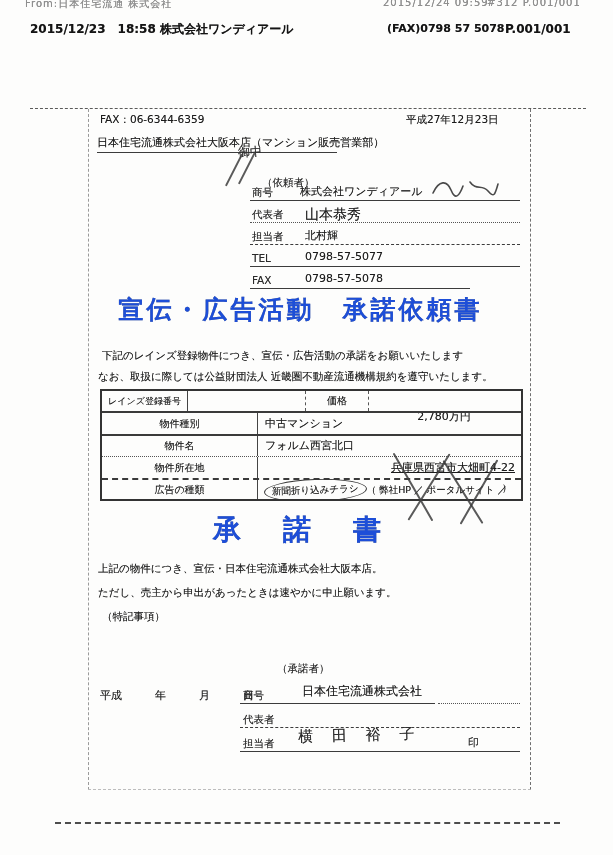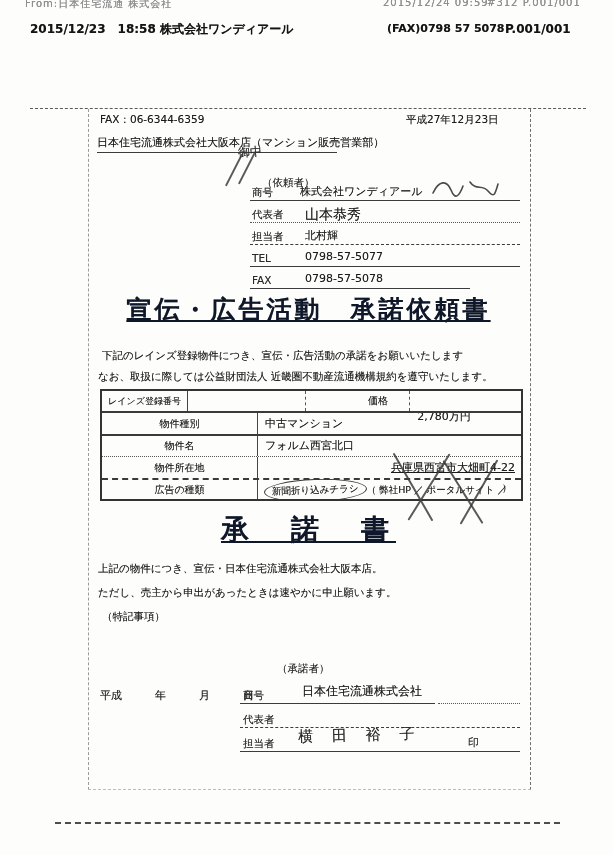--- a/index.html
+++ b/index.html
@@ -15,23 +15,23 @@
     position:absolute; left:88px; top:109px; width:441px; height:680px;
     border-left:1px dashed #9a9a9a; border-right:1px dashed #6f6f6f;
     border-bottom:1px dashed #bdbdbd;
   }
   .topline { position:absolute; left:30px; top:108px; width:556px; border-top:1px dashed #5a5a5a; }
   .ul { position:absolute; border-top:1px solid #3c3c3c; }
   .ul-dot { position:absolute; border-top:1px dotted #555; }
   .small { font-size:10.5px; }
   .label { font-size:10.5px; color:#2a2a2a; }
   .bigtitle {
-    position:absolute; left:88px; width:441px; text-align:center;
+    position:absolute; left:80px; width:441px; text-align:center;
     font-family:"DejaVu Serif","Liberation Serif",serif;
-    font-weight:bold; color:#0f172a;text-decoration:underline;
+    font-weight:bold; color:#1d4ed8;
   }
   .tbl { position:absolute; left:100px; top:389px; width:419px; height:108px; border:2px solid #333; }
   .cell { position:absolute; font-size:10px; overflow:hidden; }
   .cell-label { text-align:center; }
   .hand { color:#2e2e2e; transform:rotate(-4deg); }
   .stroke { position:absolute; background:#3d3d3d; width:2px; border-radius:2px; opacity:.85; }
   .circle-mark {
     display:inline-block; border:1.5px solid #3a3a3a; border-radius:50%;
     padding:1px 7px 2px 7px; margin-left:2px; transform:rotate(-2deg);
   }
@@ -94,21 +94,21 @@
   </svg>
 
   <div class="bigtitle" style="top:293px; font-size:25px; letter-spacing:3px;">宣伝・広告活動　承諾依頼書</div>
   <div class="abs small" style="left:102px; top:349px;">下記のレインズ登録物件につき、宣伝・広告活動の承諾をお願いいたします</div>
   <div class="abs small" style="left:98px; top:370px;">なお、取扱に際しては公益財団法人 近畿圏不動産流通機構規約を遵守いたします。</div>
 
   <div class="tbl">
 
     <div class="cell cell-label" style="left:0; top:0; width:85px; height:20px; line-height:20px; border-right:1px solid #444; font-size:9px;">レインズ登録番号</div>
     <div class="cell" style="left:85px; top:0; width:118px; height:20px; line-height:20px;"></div>
-    <div class="cell cell-label" style="left:203px; top:0; width:62px; height:20px; line-height:20px; border-left:1px dashed #555; border-right:1px dashed #555;padding-left:41px;">価格</div>
+    <div class="cell cell-label" style="left:203px; top:0; width:62px; height:20px; line-height:20px; border-left:1px dashed #555; border-right:1px dashed #555;">価格</div>
     <div class="cell cell-label" style="left:265px; top:16px; width:154px; height:28px; line-height:20px; font-size:11px;">2,780万円</div>
     <div style="position:absolute; left:0; top:20px; width:419px; border-top:2px solid #3a3a3a;"></div>
 
     <div class="cell cell-label" style="left:0; top:22px; width:155px; height:21px; line-height:21px; border-right:1px solid #444;">物件種別</div>
     <div class="cell" style="left:163px; top:22px; width:250px; height:21px; line-height:21px; font-size:11px;">中古マンション</div>
     <div style="position:absolute; left:0; top:43px; width:419px; border-top:2px solid #3a3a3a;"></div>
 
     <div class="cell cell-label" style="left:0; top:45px; width:155px; height:20px; line-height:20px; border-right:1px solid #444;">物件名</div>
     <div class="cell" style="left:163px; top:45px; width:250px; height:20px; line-height:20px; font-size:11px;">フォルム西宮北口</div>
     <div style="position:absolute; left:0; top:65px; width:419px; border-top:1px dotted #555;"></div>

